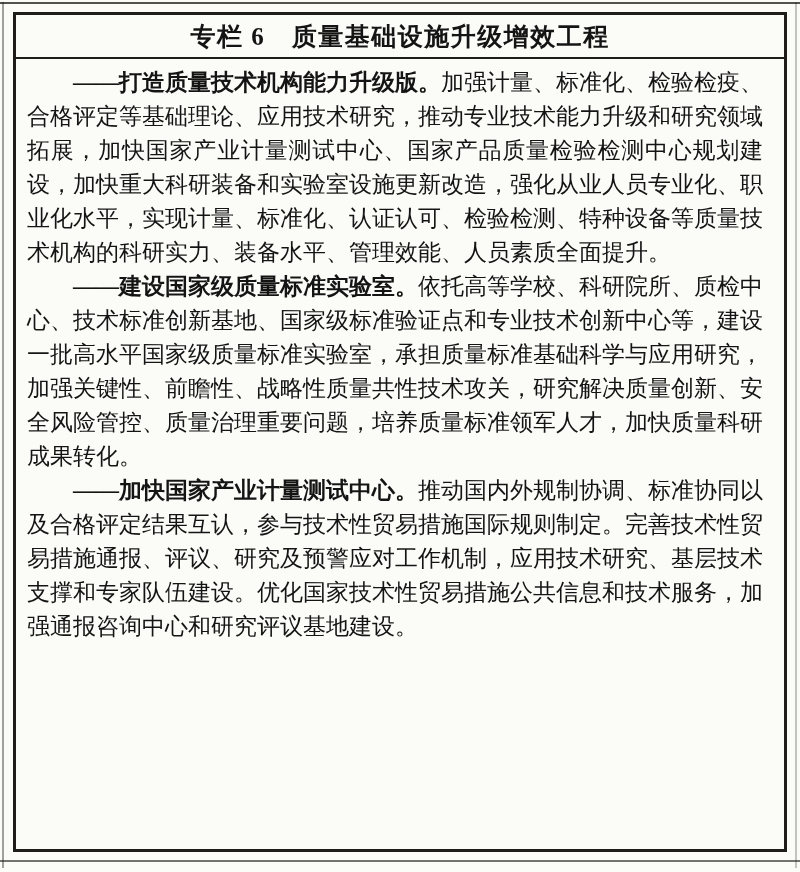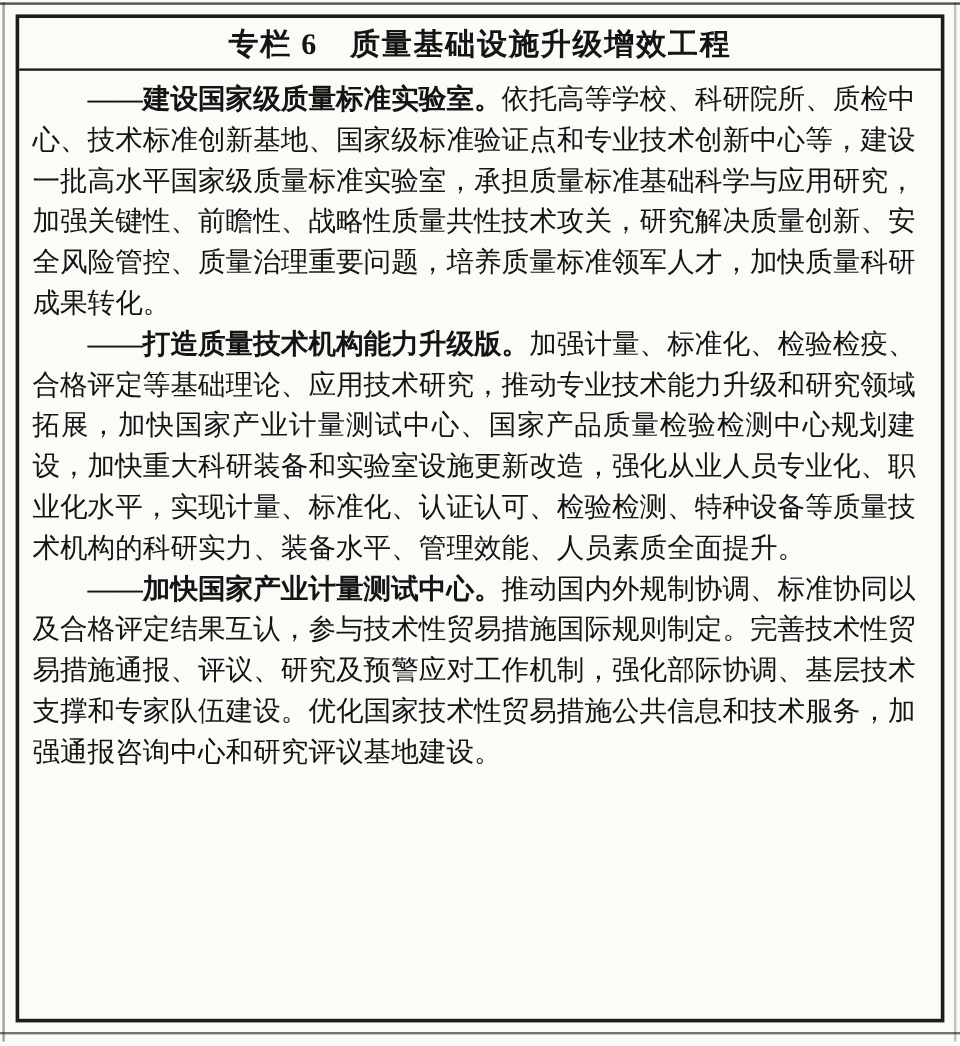--- a/index.html
+++ b/index.html
@@ -81,22 +81,22 @@
   <div class="scan-line-left"></div>
   <div class="scan-line-right"></div>
   <div class="scan-line-bottom"></div>
 
   <div class="column-box">
 
     <div class="box-title">专栏 6　质量基础设施升级增效工程</div>
 
     <div class="box-body">
 
+      <p><span class="para-lead">——打造质量技术机构能力升级版。</span><span>加强计量、标准化、检验检疫、合格评定等基础理论、应用技术研究，推动专业技术能力升级和研究领域拓展，加快国家产业计量测试中心、国家产品质量检验检测中心规划建设，加快重大科研装备和实验室设施更新改造，强化从业人员专业化、职业化水平，实现计量、标准化、认证认可、检验检测、特种设备等质量技术机构的科研实力、装备水平、管理效能、人员素质全面提升。</span></p>
+
       <p><span class="para-lead">——建设国家级质量标准实验室。</span><span>依托高等学校、科研院所、质检中心、技术标准创新基地、国家级标准验证点和专业技术创新中心等，建设一批高水平国家级质量标准实验室，承担质量标准基础科学与应用研究，加强关键性、前瞻性、战略性质量共性技术攻关，研究解决质量创新、安全风险管控、质量治理重要问题，培养质量标准领军人才，加快质量科研成果转化。</span></p>
 
-      <p><span class="para-lead">——打造质量技术机构能力升级版。</span><span>加强计量、标准化、检验检疫、合格评定等基础理论、应用技术研究，推动专业技术能力升级和研究领域拓展，加快国家产业计量测试中心、国家产品质量检验检测中心规划建设，加快重大科研装备和实验室设施更新改造，强化从业人员专业化、职业化水平，实现计量、标准化、认证认可、检验检测、特种设备等质量技术机构的科研实力、装备水平、管理效能、人员素质全面提升。</span></p>
 
-
-      <p><span class="para-lead">——加快国家产业计量测试中心。</span><span>推动国内外规制协调、标准协同以及合格评定结果互认，参与技术性贸易措施国际规则制定。完善技术性贸易措施通报、评议、研究及预警应对工作机制，强化部际协调、基层技术支撑和专家队伍建设。优化国家技术性贸易措施公共信息和技术服务，加强通报咨询中心和研究评议基地建设。</span></p>
+      <p><span class="para-lead">——加快国家产业计量测试中心。</span><span>推动国内外规制协调、标准协同以及合格评定结果互认，参与技术性贸易措施国际规则制定。完善技术性贸易措施通报、评议、研究及预警应对工作机制，应用技术研究、基层技术支撑和专家队伍建设。优化国家技术性贸易措施公共信息和技术服务，加强通报咨询中心和研究评议基地建设。</span></p>
 
     </div>
   </div>
 </div>
 
 </body></html>

